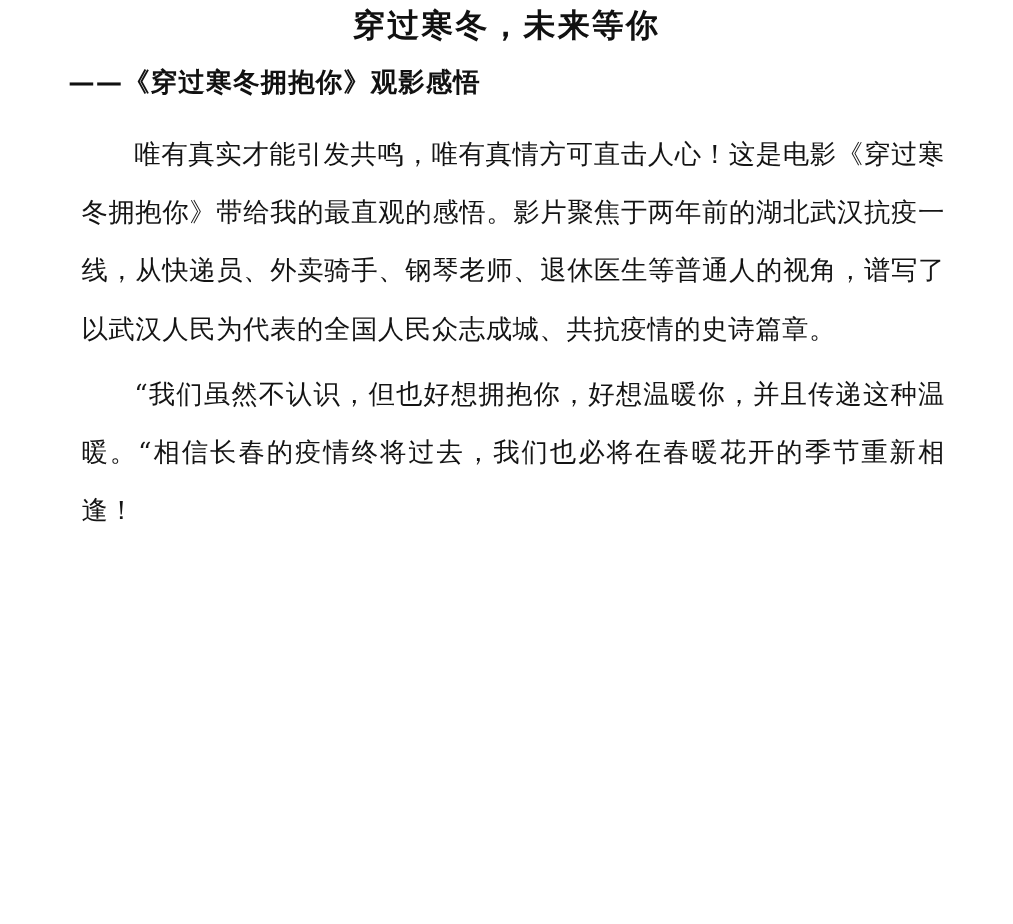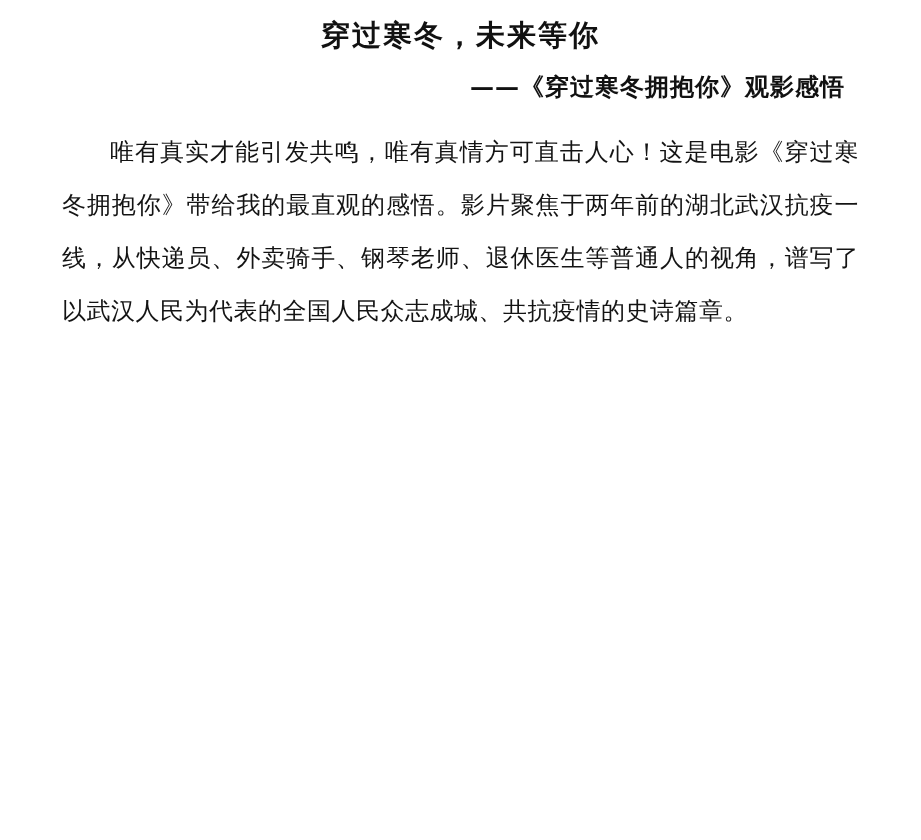--- a/index.html
+++ b/index.html
@@ -11,35 +11,34 @@
     width: 921px;
     height: 840px;
     font-family: "DejaVu Serif", "Liberation Serif", serif;
     color: #1a1a1a;
     overflow: hidden;
   }
   .page {
     width: 921px;
     height: 840px;
     box-sizing: border-box;
-    padding: 12px 62px 0 62px;
+    padding: 0 62px 0 62px;
     position: relative;
   }
   .doc-title {
     text-align: center;
     font-size: 29px;
     font-weight: bold;
     letter-spacing: 2px;
     line-height: 1.5;
     margin: 0;
     padding-top: 2px;
     color: #111111;
   }
   .doc-subtitle {
-    text-align: right;
     font-size: 24px;
     font-weight: bold;
     letter-spacing: 1px;
     line-height: 1.6;
     margin: 10px 0 0 0;
     padding-right: 14px;
     color: #111111;
   }
   .body-text {
     margin: 0;
@@ -57,28 +56,30 @@
     letter-spacing: 0.5px;
   }
   .para.first {
     margin-top: 20px;
   }
   .para + .para {
     margin-top: 6px;
   }
   .indent {
     text-indent: 2em;
+    margin-left: 12px;
   }
 </style>
 </head>
 <body>
 
 <div class="page">
 
   <h1 class="doc-title">穿过寒冬，未来等你</h1>
 
   <h2 class="doc-subtitle">——《穿过寒冬拥抱你》观影感悟</h2>
 
   <div class="body-text">
     <p class="para first indent">唯有真实才能引发共鸣，唯有真情方可直击人心！这是电影《穿过寒冬拥抱你》带给我的最直观的感悟。影片聚焦于两年前的湖北武汉抗疫一线，从快递员、外卖骑手、钢琴老师、退休医生等普通人的视角，谱写了以武汉人民为代表的全国人民众志成城、共抗疫情的史诗篇章。</p>
+    <p class="para indent">“我们虽然不认识，但也好想拥抱你，好想温暖你，并且传递这种温暖。“相信长春的疫情终将过去，我们也必将在春暖花开的季节重新相逢！</p>
   </div>
 
 </div>
 
 </body></html>

